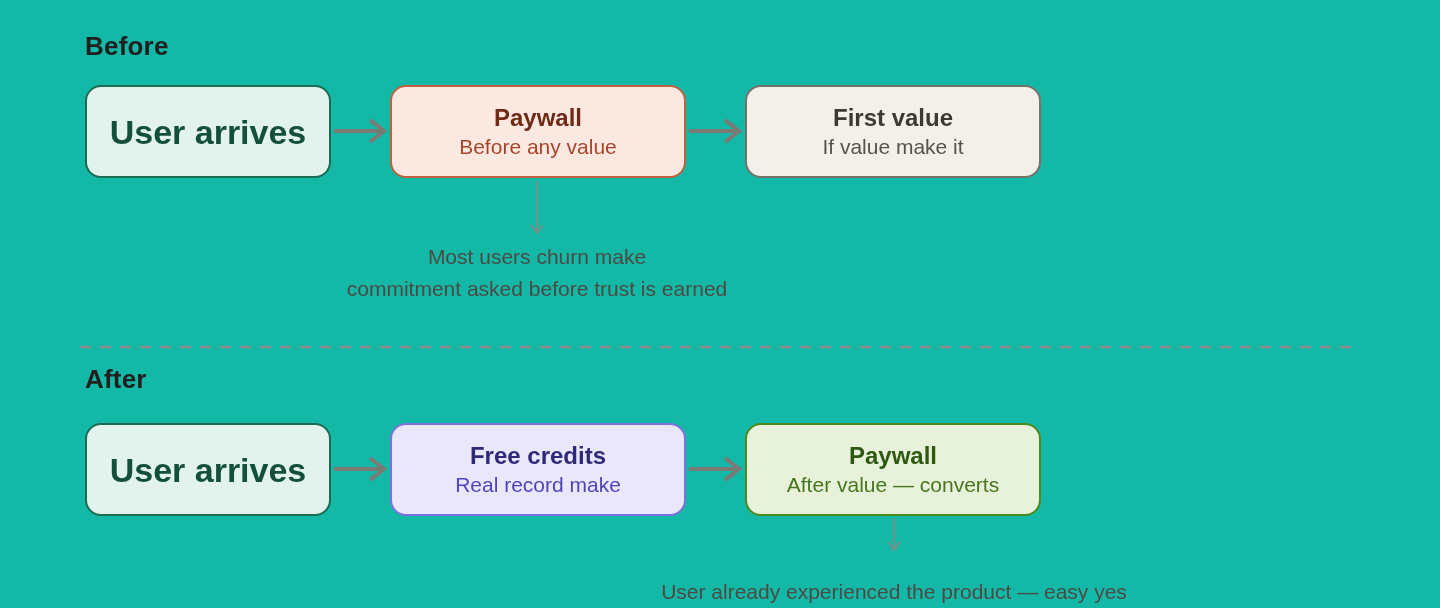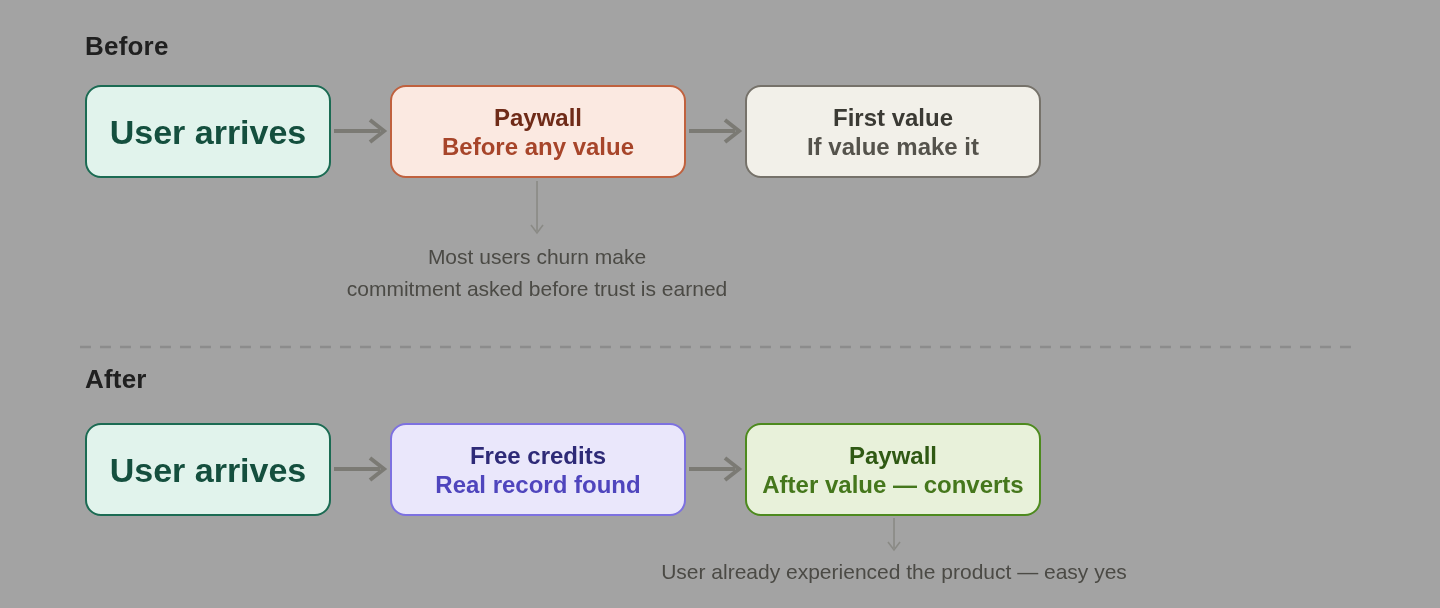--- a/index.html
+++ b/index.html
@@ -4,21 +4,21 @@
 <style>
   html, body {
     margin: 0;
     padding: 0;
     background: #ffffff;
   }
   .canvas {
     position: relative;
     width: 1440px;
     height: 608px;
-    background: #a3a3a3;
+    background: #14b8a6;
     font-family: "Liberation Sans", sans-serif;
     overflow: hidden;
   }
   .section-label {
     position: absolute;
     left: 85px;
     font-size: 26px;
     font-weight: 700;
     color: #202020;
     letter-spacing: 0.2px;
@@ -37,22 +37,22 @@
     align-items: center;
     justify-content: center;
     text-align: center;
   }
   .node .title {
     font-size: 24px;
     font-weight: 700;
     line-height: 30px;
   }
   .node .subtitle {
-    font-size: 24px;
-    font-weight: 700;
+    font-size: 21px;
+    font-weight: 400;
     line-height: 28px;
   }
 
   
   .row1 { top: 85px; }
   .row2 { top: 423px; }
   .col1 { left: 85px;  width: 246px; }
   .col2 { left: 390px; width: 296px; }
   .col3 { left: 745px; width: 296px; }
 
@@ -74,21 +74,21 @@
 
   .annotation {
     position: absolute;
     width: 800px;
     text-align: center;
     font-size: 21px;
     line-height: 32px;
     color: #4b4a45;
   }
   .annotation.ann1 { left: 137px; top: 241px; }
-  .annotation.ann2 { left: 494px; top: 556px; }
+  .annotation.ann2 { left: 494px; top: 576px; }
 
   .overlay {
     position: absolute;
     left: 0; top: 0;
     width: 1440px;
     height: 608px;
     pointer-events: none;
   }
 </style>
 </head>
@@ -147,21 +147,21 @@
   </div>
 
   <div class="section-label after">After</div>
 
   <div class="node row2 col1 theme-teal">
     <div class="title">User arrives</div>
   </div>
 
   <div class="node row2 col2 theme-purple">
     <div class="title">Free credits</div>
-    <div class="subtitle">Real record found</div>
+    <div class="subtitle">Real record make</div>
   </div>
 
   <div class="node row2 col3 theme-green">
     <div class="title">Paywall</div>
     <div class="subtitle">After value — converts</div>
   </div>
 
   <div class="annotation ann2">
     <div>User already experienced the product — easy yes</div>
   </div>

